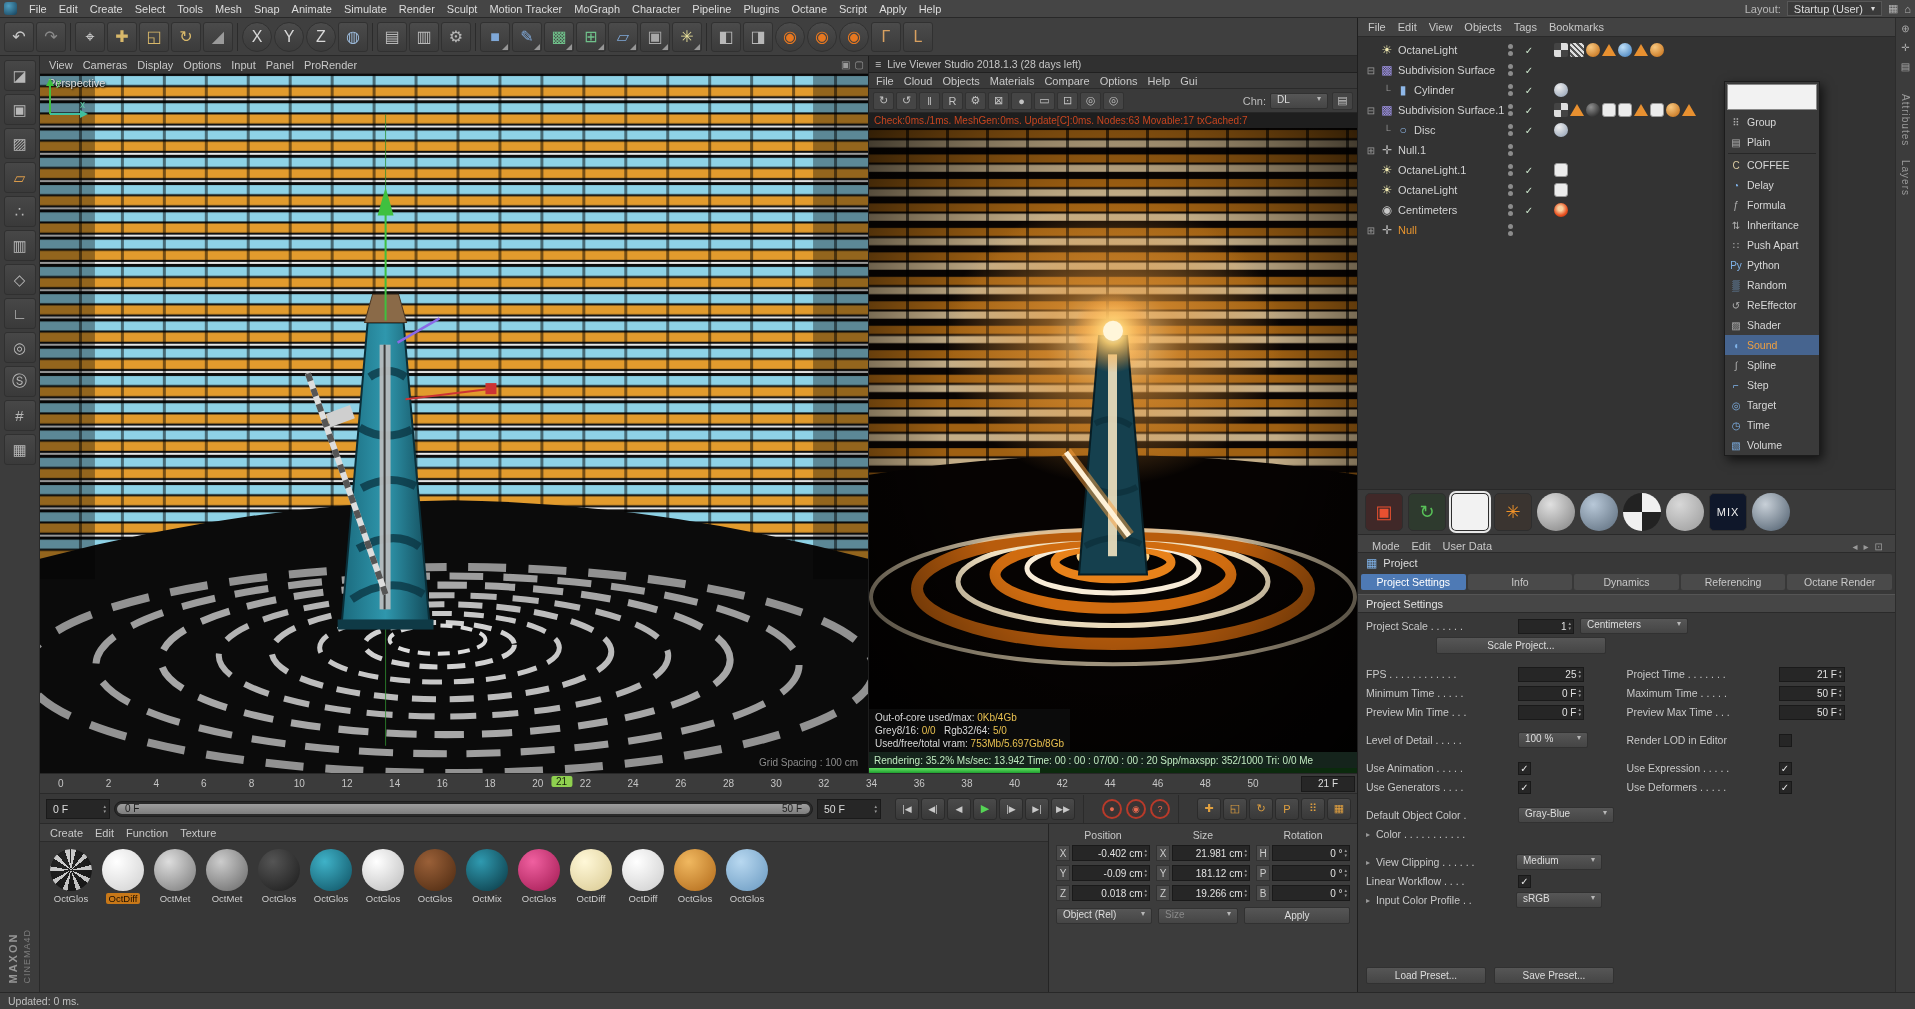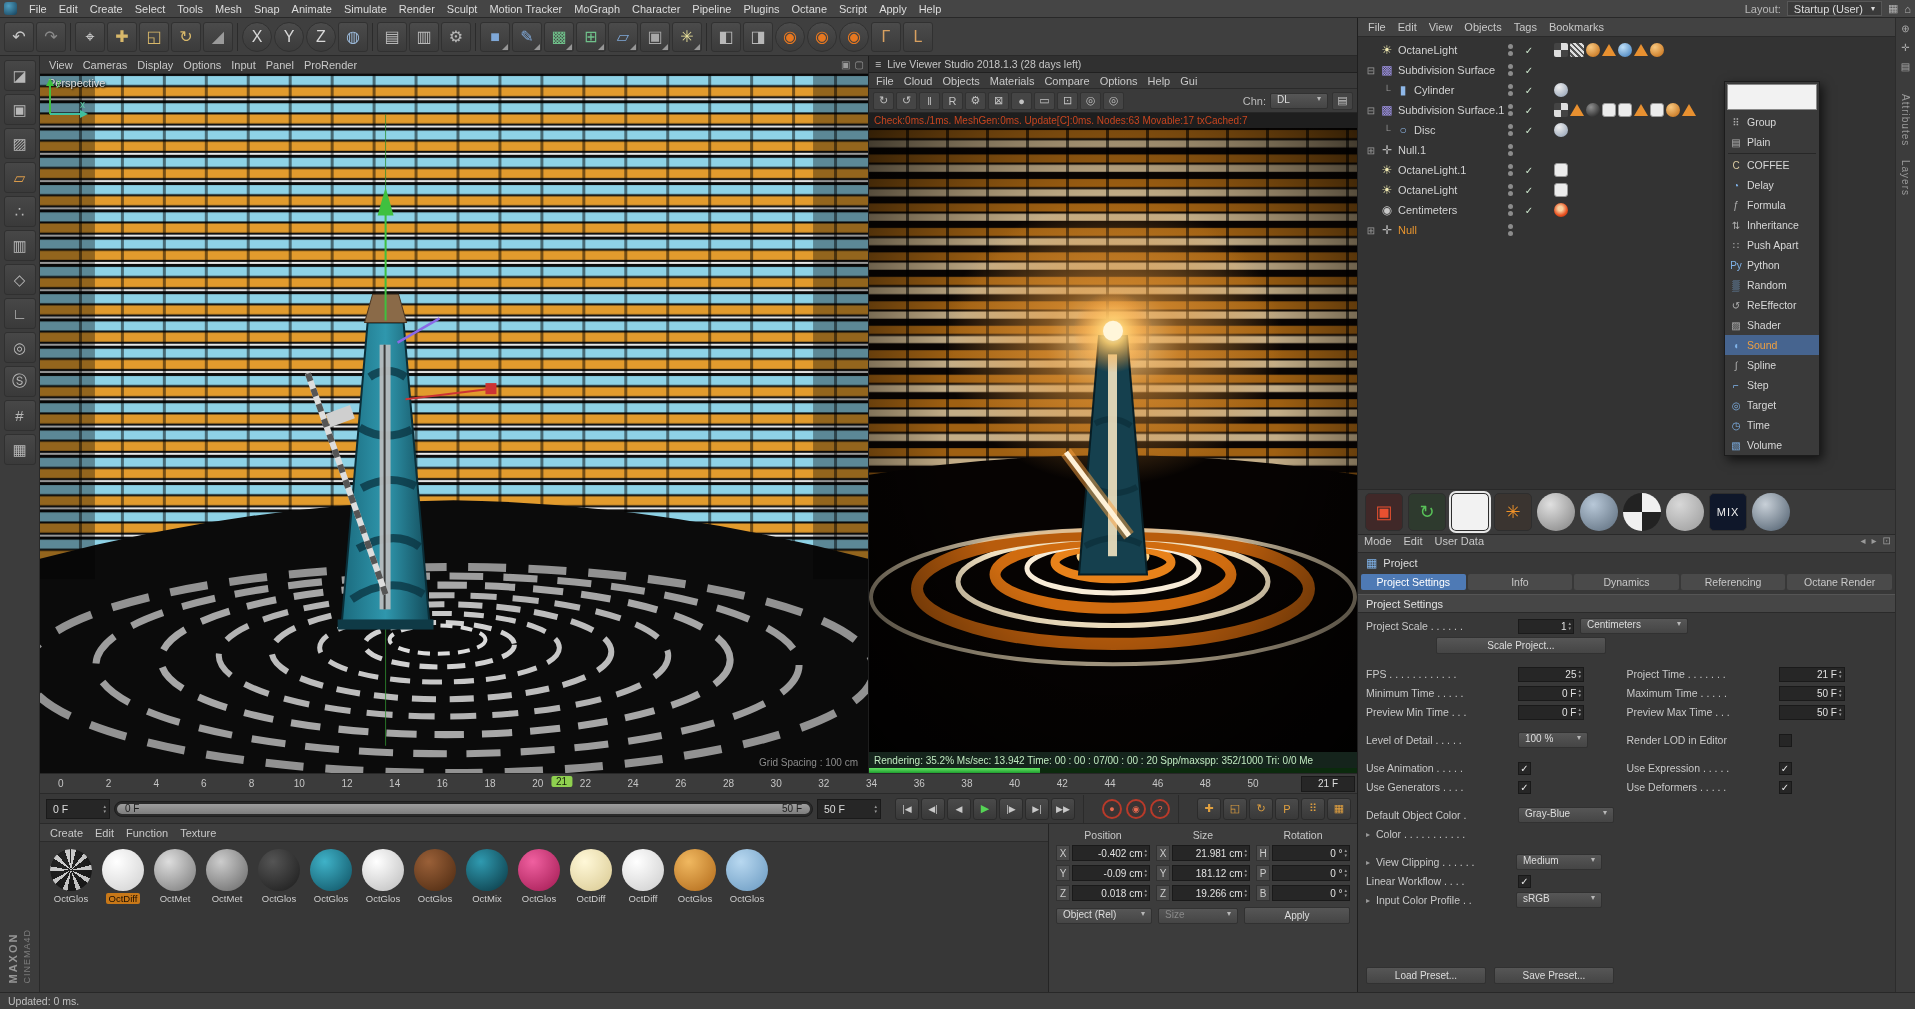--- a/index.html
+++ b/index.html
@@ -143,21 +143,21 @@
   
   .matball{height:46px;background:#3a3a3a;border-top:1px solid #292929;border-bottom:1px solid #292929;display:flex;align-items:center;gap:5px;padding:0 7px}
   .mb{width:38px;height:38px;border-radius:5px;display:flex;align-items:center;justify-content:center;font-size:18px;background:#0f172a;border:1px solid #2e2e2e}
   .mb.white{background:#f2f2f2}
   .mb.msel{outline:2px solid #e8e8e8}
   .mb.ballp{border-radius:50%;border:none}
   .mb.pie{border-radius:50%;border:none;background:conic-gradient(#f0f0f0 0 90deg,#222 90deg 180deg,#f0f0f0 180deg 270deg,#222 270deg)}
   .mb.mtext{font-size:11px;color:#eee;letter-spacing:1px}
   
   .attr{flex:1;display:flex;flex-direction:column;background:#383838;min-height:0}
-  .attr-menu{height:18px;background:#424242;border-bottom:1px solid #2a2a2a;display:flex;align-items:flex-start;padding:0 0}
+  .attr-menu{height:18px;background:#424242;border-bottom:1px solid #2a2a2a;display:flex;align-items:flex-end;padding:0 8px}
   .attr-menu .mi{padding:0 6px;color:#c8c8c8}
   .am-right{margin-left:auto;display:flex;gap:6px;color:#9a9a9a;font-size:10px;padding-right:4px}
   .attr-title{height:20px;display:flex;align-items:center;gap:6px;padding:0 8px;color:#ddd}
   .ticon{color:#7fb2e8;font-size:12px}
   .tabs{display:flex;gap:2px;padding:1px 3px}
   .tab{height:16px;background:#4a4a4a;color:#c8c8c8;display:flex;align-items:center;justify-content:center;padding:0 8px;font-size:10.5px;border-radius:2px;flex:1;white-space:nowrap}
   .tab.active{background:#4e7ab5;color:#fff}
   .tab.t2{flex:0 0 auto;min-width:108px}
   .section-hdr{height:19px;background:#464646;border-top:1px solid #555;border-bottom:1px solid #2a2a2a;display:flex;align-items:center;padding:0 8px;color:#e2e2e2;margin-top:3px}
   .form{flex:1;padding:5px 8px;display:flex;flex-direction:column;gap:3px;font-size:10.5px;overflow:hidden}
@@ -514,20 +514,25 @@
                     <path d="M220,350 Q244,365 268,352"></path>
                     <path d="M226,290 Q244,280 262,292"></path>
                 </g>
                 <rect x="239" y="222" width="9" height="198" fill="#ffedc8" opacity="0.85"></rect>
                 <line x1="197" y1="318" x2="260" y2="400" stroke="#f8a040" stroke-width="12" opacity="0.5"></line>
                 <line x1="197" y1="318" x2="260" y2="400" stroke="#fff2d8" stroke-width="5"></line>
                 <circle cx="244" cy="200" r="40" fill="url(#topGlowR)"></circle>
                 <circle cx="244" cy="199" r="10" fill="#fff6da"></circle>
                 <rect width="488" height="612" fill="url(#vignR)"></rect>
               </svg>
+              <div class="lv-overlay" id="lv-overlay">
+                  <div>Out-of-core used/max: <span class="val">0Kb/4Gb</span></div>
+                  <div>Grey8/16: <span class="val">0/0</span>&nbsp;&nbsp;&nbsp;Rgb32/64: <span class="val">5/0</span></div>
+                  <div>Used/free/total vram: <span class="val">753Mb/5.697Gb/8Gb</span></div>
+                </div>
             </div>
             <div class="lv-render">Rendering: 35.2%   Ms/sec: 13.942   Time: 00 : 00 : 07/00 : 00 : 20   Spp/maxspp: 352/1000   Tri: 0/0   Me</div>
             <div class="lv-progress">
                 <div class="fill" id="lv-fill" style="width: 35%;"></div>
               </div>
           </div>
         </div>
 
         <div class="ruler">
           <div class="ruler-ticks" id="ruler-ticks">

